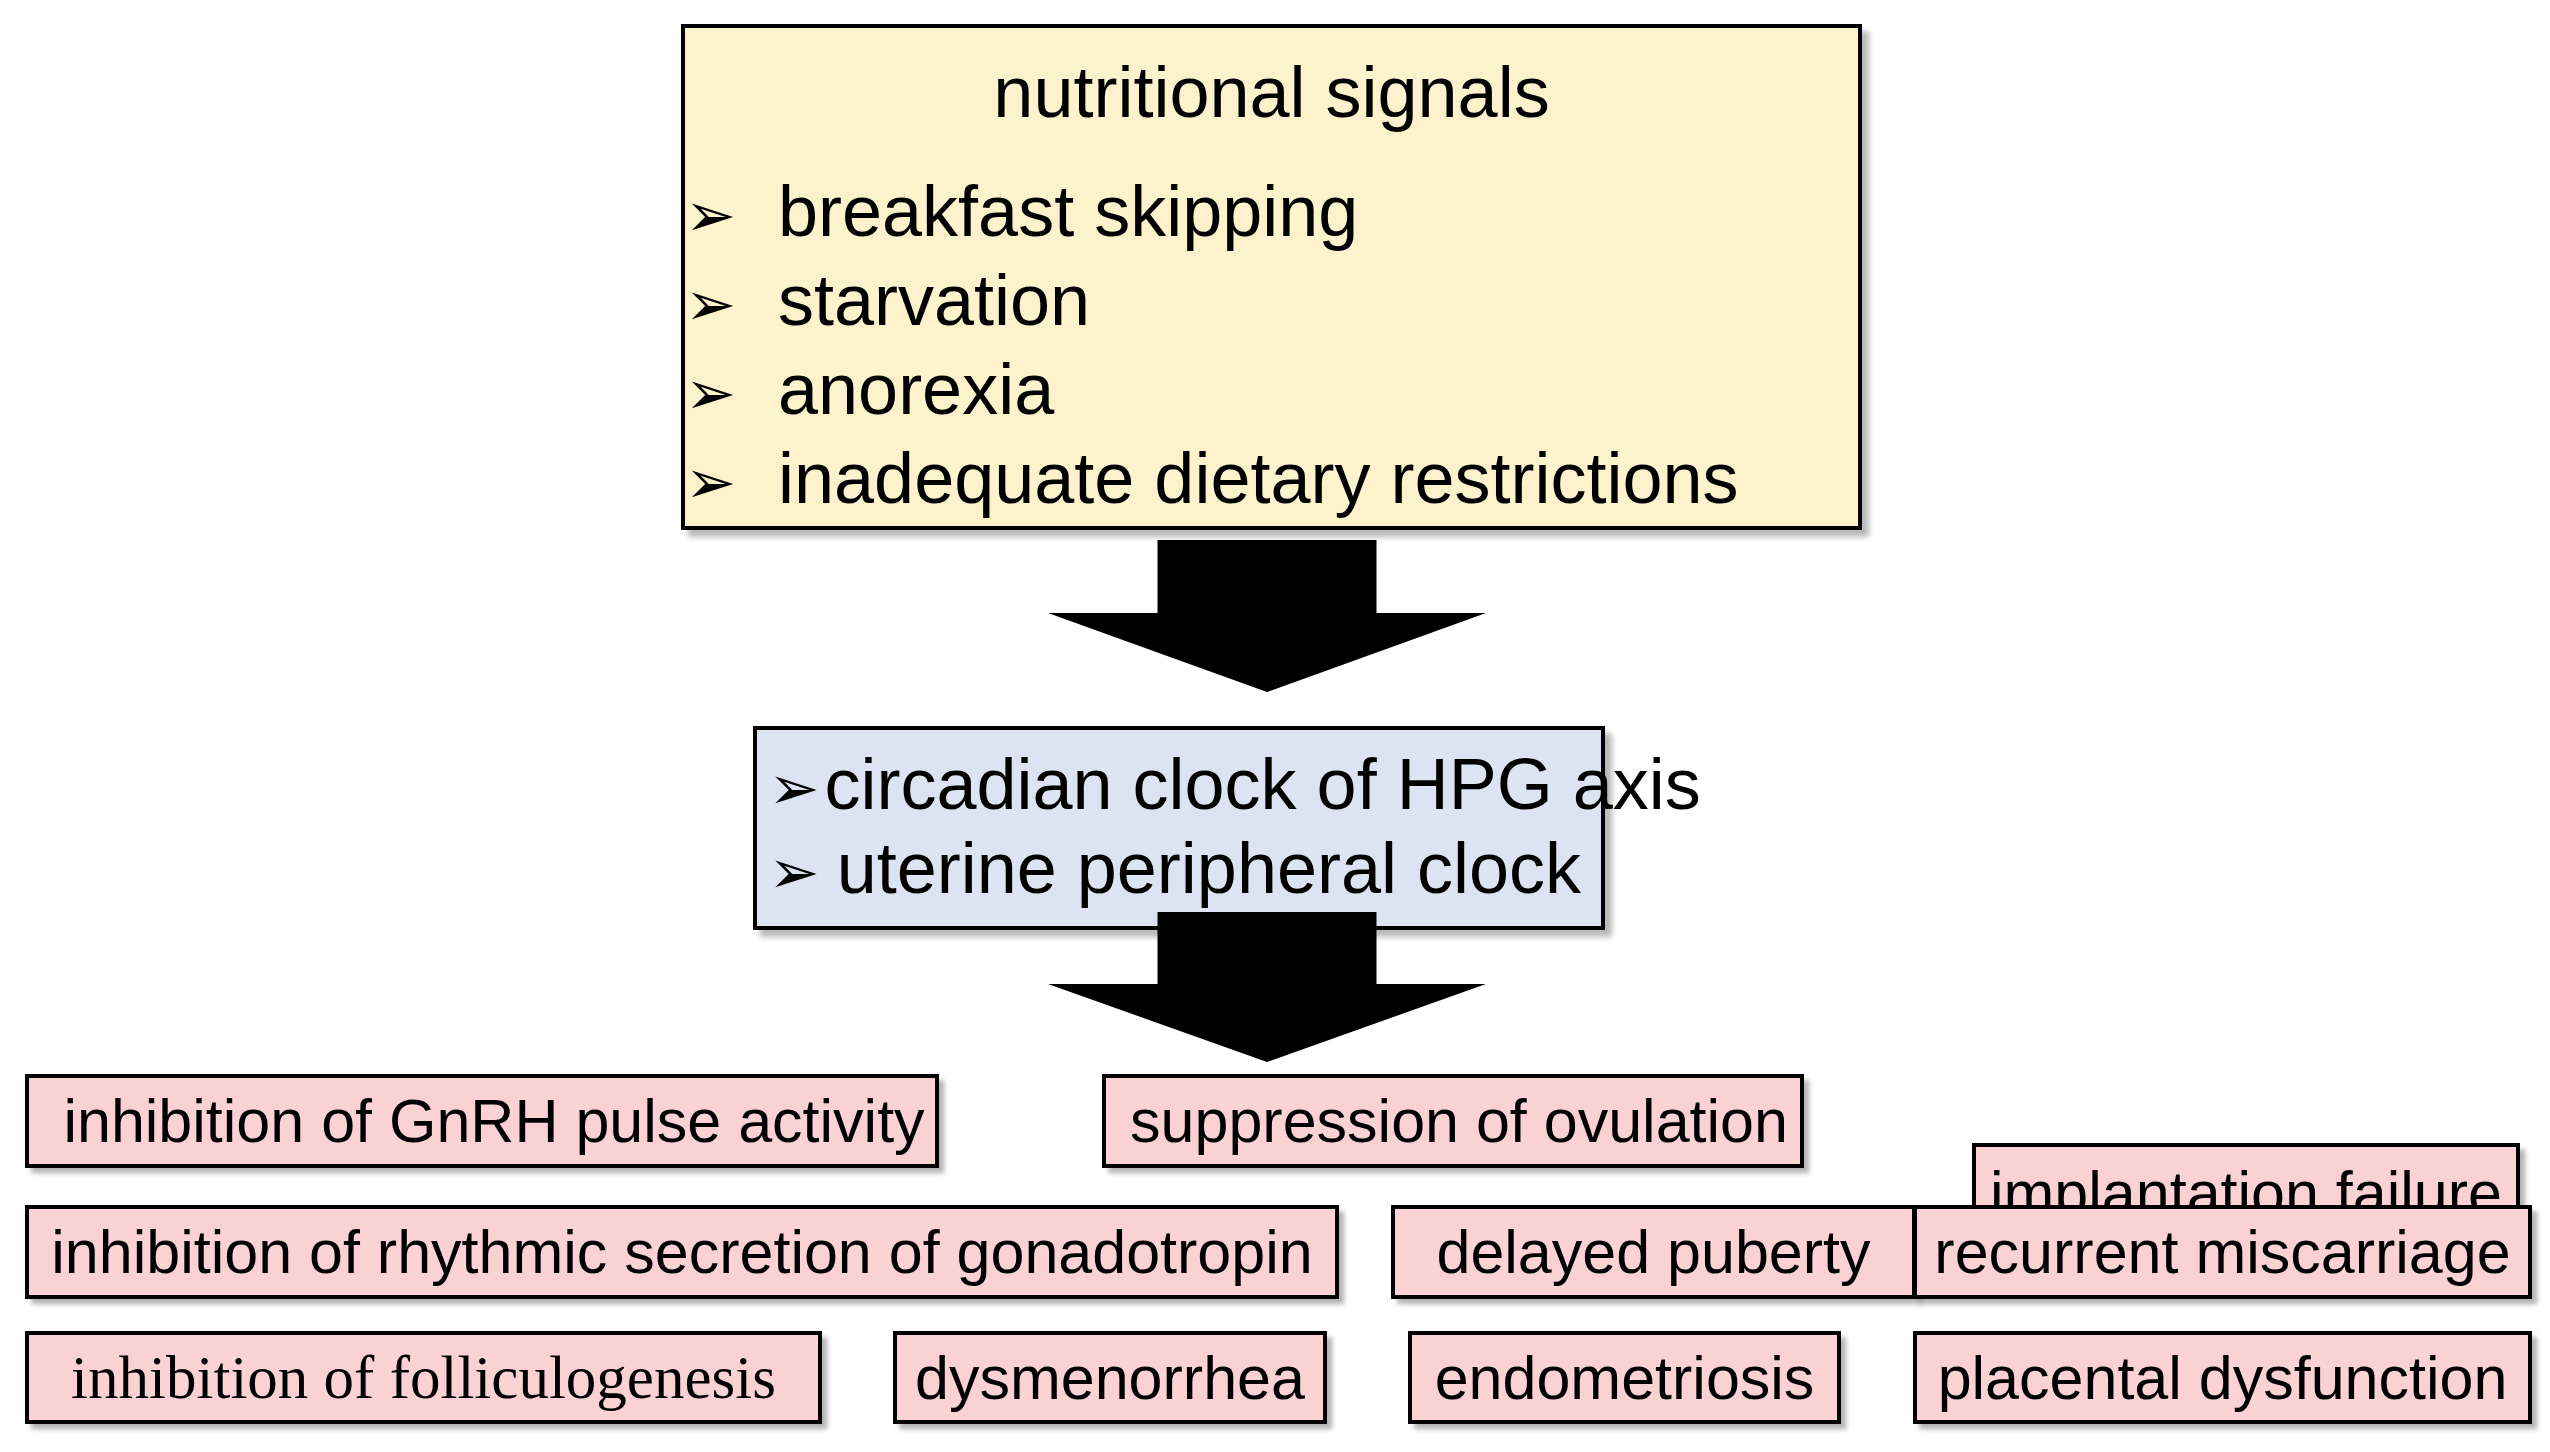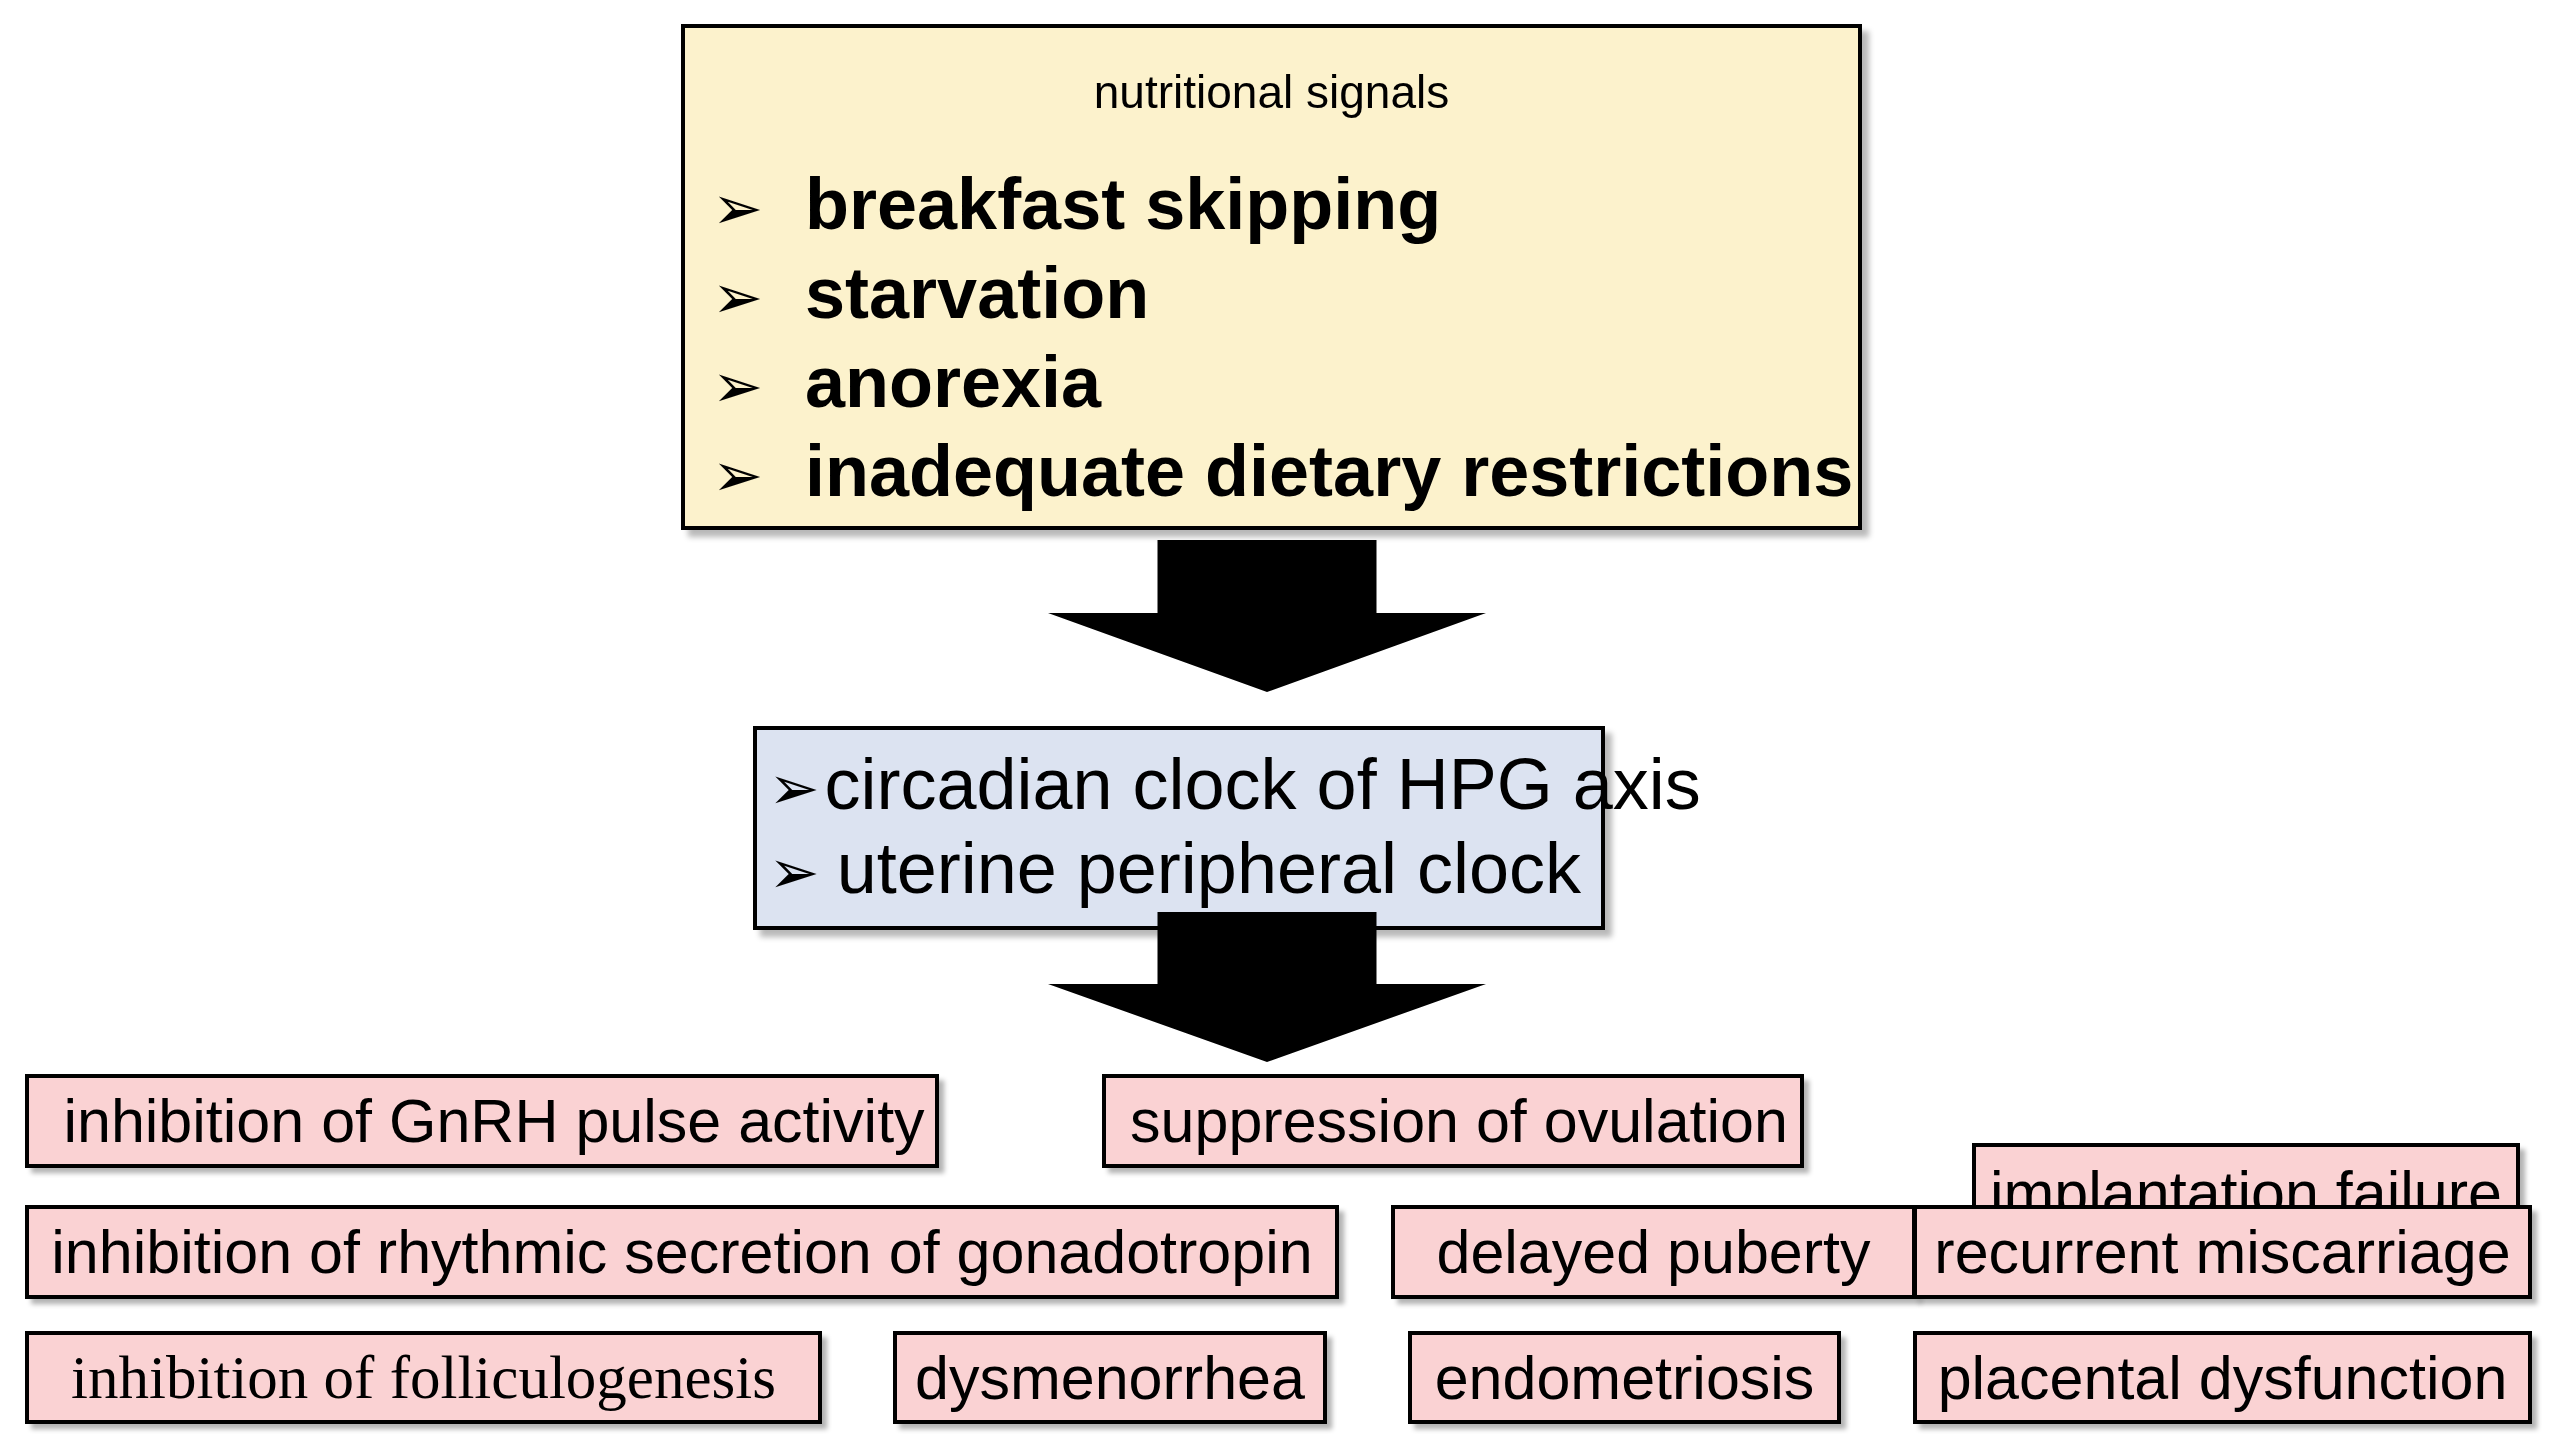--- a/index.html
+++ b/index.html
@@ -24,28 +24,26 @@
   }
   
   .nutrition {
     left: 681px; top: 24px;
     width: 1181px; height: 506px;
     background: #FCF2CC;
   }
   .n-title {
     margin-top: 21px;
     text-align: center;
-    font-size: 46px;
+    font-size: 72px;
     line-height: 86px;
     white-space: nowrap;
   }
   .n-list {
-    margin-top: 25px;
-    padding-left: 27px;
-    font-weight: bold;
+    margin-top: 32px;
   }
   .n-item {
     height: 89px;
     line-height: 89px;
     white-space: nowrap;
   }
   .marker {
     display: inline-block;
     width: 93px;
     font-size: 61px;

